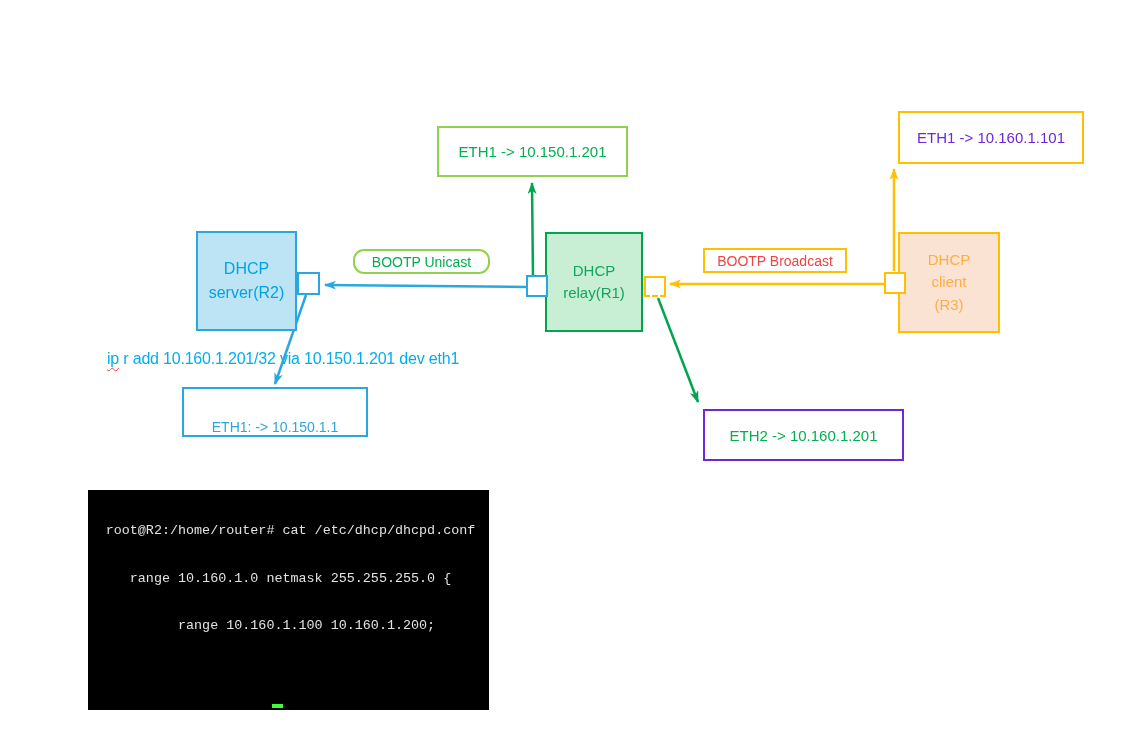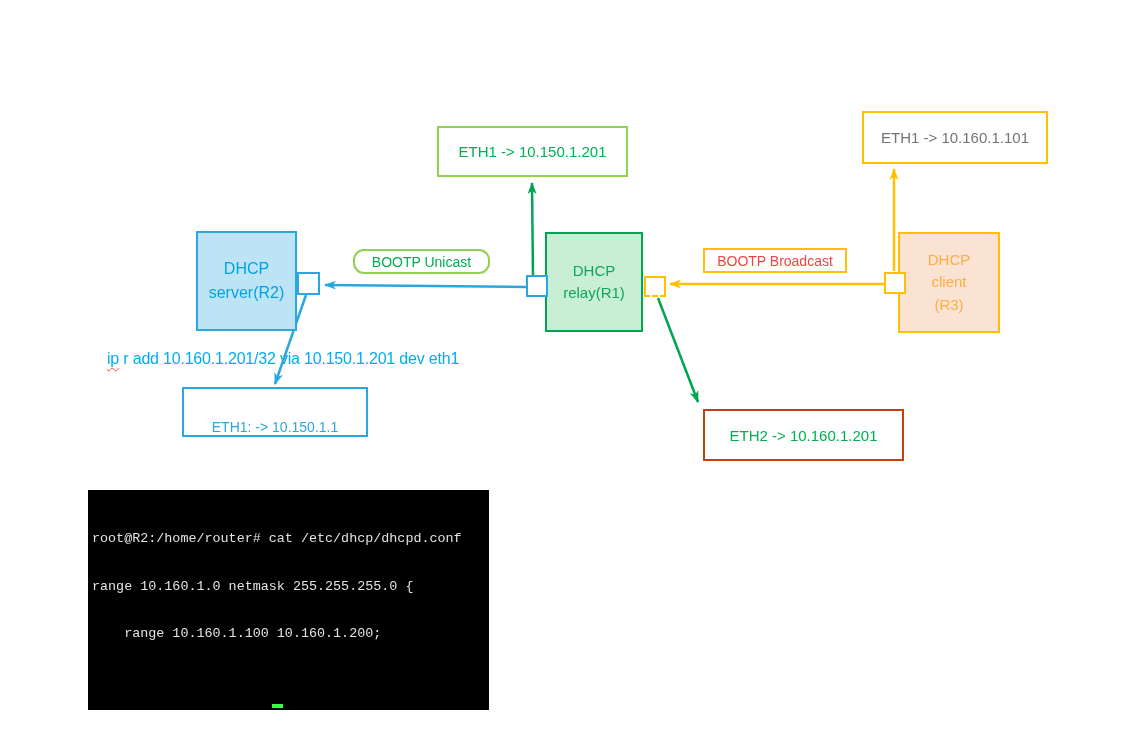--- a/index.html
+++ b/index.html
@@ -8,27 +8,27 @@
     font-family:"Liberation Sans",sans-serif;
     text-decoration:underline;
   }
   .abs{position:absolute;box-sizing:border-box;}
   
   .lblbox{
     display:flex;align-items:center;justify-content:center;text-align:center;
     background:#fff;font-family:"Liberation Sans",sans-serif;
   }
   .green-border{border:2px solid #92D050;}
-  .dgreen-border{border:2px solid #c2410c;}
+  .dgreen-border{border:2px solid #6d28d9;}
   .orange-border{border:2px solid #FFC000;}
   .blue-border{border:2px solid #2BA7E0;}
   .green-text{color:#00B050;}
   .ltgreen-text{color:#00AE50;}
   .orange-text{color:#ef4444;}
-  .ltorange-text{color:#737373;}
+  .ltorange-text{color:#6d28d9;margin-left:36px;}
   .blue-text{color:#2BA7E0;align-items:flex-end;}
   
   .node{
     display:flex;align-items:center;justify-content:center;text-align:center;
     white-space:pre-line;font-size:15px;line-height:1.5;font-weight:500;
   }
   #server-node{background:#BCE4F5;border:2.5px solid #2BA7E0;color:#00A3E3;font-size:16px;}
   #relay-node{background:#C8EFD4;border:2.5px solid #00A550;color:#12A55E;}
   #client-node{background:#FBE3D4;border:2.5px solid #FFC000;color:#FFAD42;}
   
@@ -44,21 +44,21 @@
   #route-cmd .misspelled{
     text-decoration-line:underline;text-decoration-style:wavy;
     text-decoration-color:#ff4040;text-decoration-thickness:1px;
     text-underline-offset:3px;
   }
   
   #terminal{
     left:88px;top:490px;width:401px;height:220px;background:#000;
     font-family:"Liberation Mono","DejaVu Sans Mono",monospace;
     font-size:13.4px;line-height:15.7px;color:#E2E2E2;
-    padding:10px 0 0 4px;white-space:pre;overflow:hidden;
+    padding:2px 0 0 4px;white-space:pre;overflow:hidden;text-align:center;
   }
   .tline{height:15.7px;white-space:pre;}
   #terminal-cursor{left:184px;top:214px;width:11px;height:4px;background:#3DFB3D;}
   
   #status-bar{
     left:43px;top:712px;width:622px;height:15px;background:#000;
     font-family:"Liberation Mono","DejaVu Sans Mono",monospace;
     font-size:13.5px;line-height:15px;color:#ECECEC;white-space:pre;
   }
   #status-bar span{position:absolute;top:0;}

